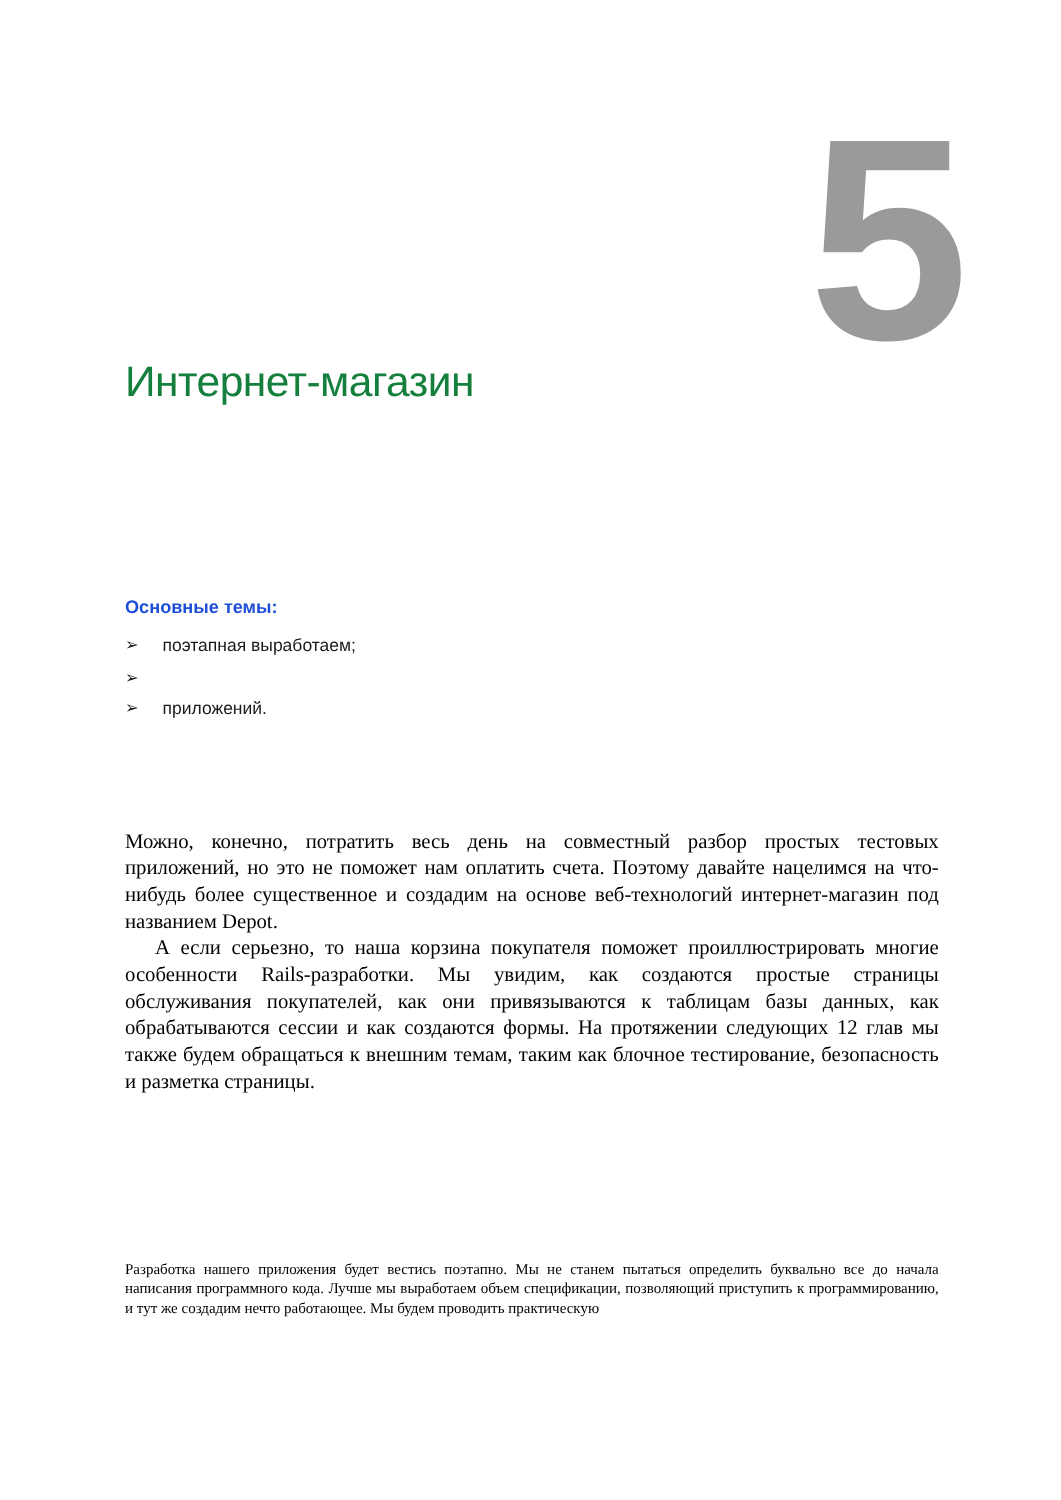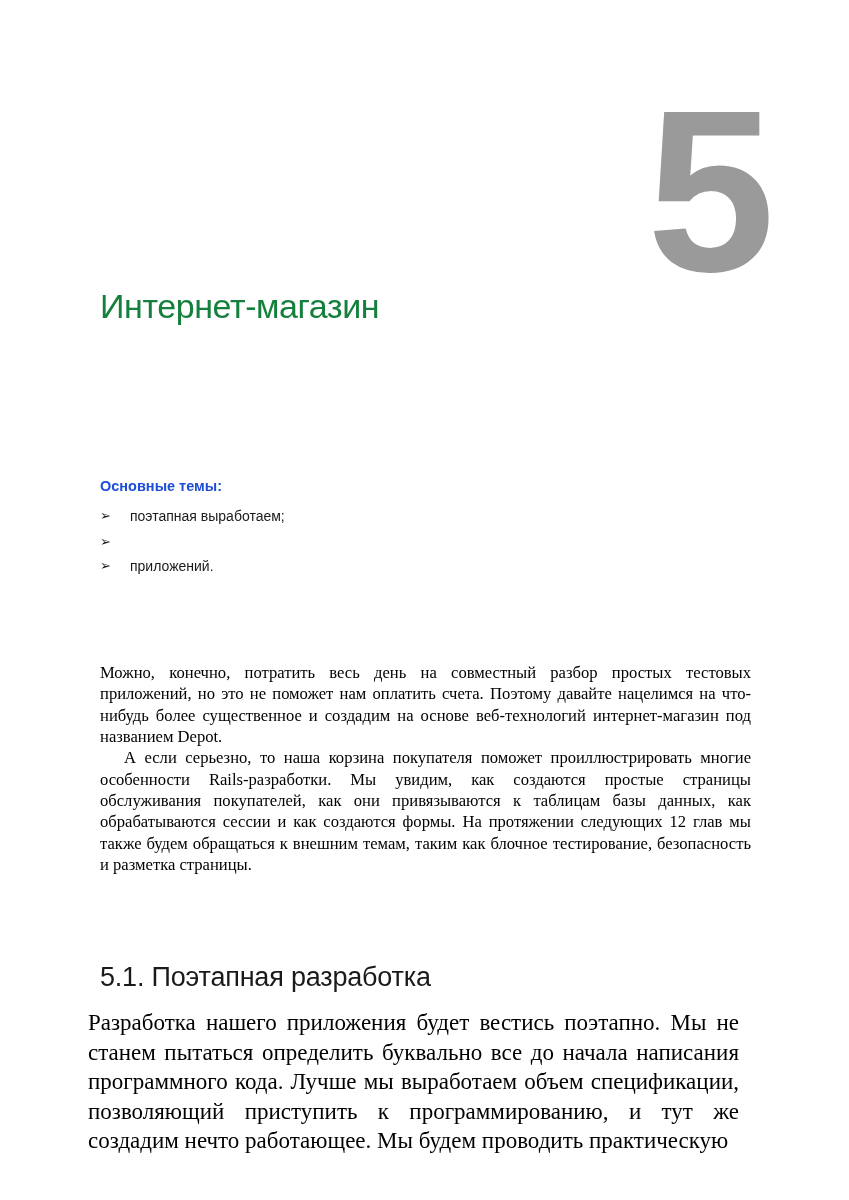--- a/index.html
+++ b/index.html
@@ -112,25 +112,25 @@
     top: 940px;
     font-family: "Liberation Sans", sans-serif;
     font-size: 27px;
     font-weight: normal;
     color: #1a1a1a;
     letter-spacing: -0.2px;
   }
 
   .body-block2 {
     position: absolute;
-    left: 88px;
+    left: 100px;
     top: 1008px;
     width: 651px;
     font-family: "Liberation Serif", serif;
-    font-size: 23px;
+    font-size: 12px;
     line-height: 1.285;
     text-align: justify;
     color: #000000;
   }
   .body-block2 p {
     margin: 0;
     text-indent: 0;
   }
 </style>
 </head>
@@ -157,19 +157,18 @@
         <span class="topic-text">приложений.</span>
       </li>
     </ul>
   </div>
 
   <div class="body-block">
     <p class="first">Можно, конечно, потратить весь день на совместный разбор простых тестовых приложений, но это не поможет нам оплатить счета. Поэтому давайте нацелимся на что-нибудь более существенное и создадим на основе веб-технологий интернет-магазин под названием Depot.</p>
     <p>А если серьезно, то наша корзина покупателя поможет проиллюстрировать многие особенности Rails-разработки. Мы увидим, как создаются простые страницы обслуживания покупателей, как они привязываются к таблицам базы данных, как обрабатываются сессии и как создаются формы. На протяжении следующих 12 глав мы также будем обращаться к внешним темам, таким как блочное тестирование, безопасность и разметка страницы.</p>
   </div>
 
-  <h2 class="section-heading">5.1. Поэтапная разработка</h2>
 
   <div class="body-block2">
     <p>Разработка нашего приложения будет вестись поэтапно. Мы не станем пытаться определить буквально все до начала написания программного кода. Лучше мы выработаем объем спецификации, позволяющий приступить к программированию, и тут же создадим нечто работающее. Мы будем проводить практическую</p>
   </div>
 
 </div>
 
 </body></html>

